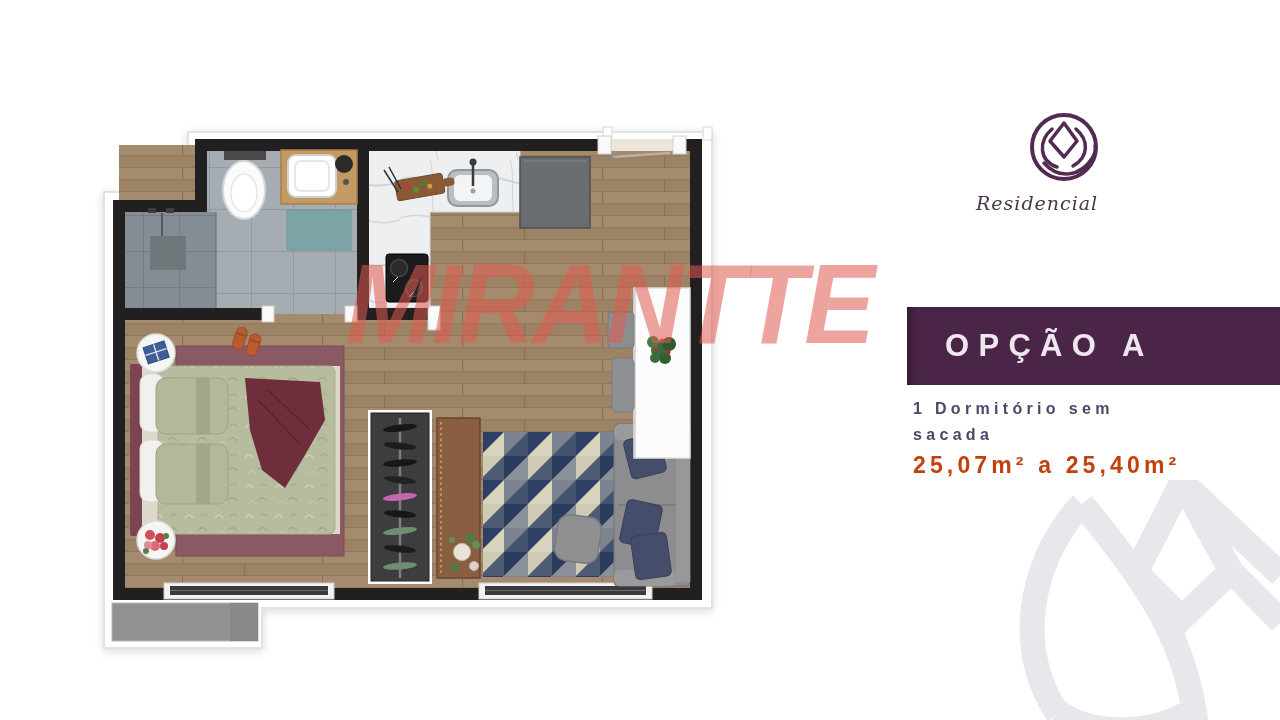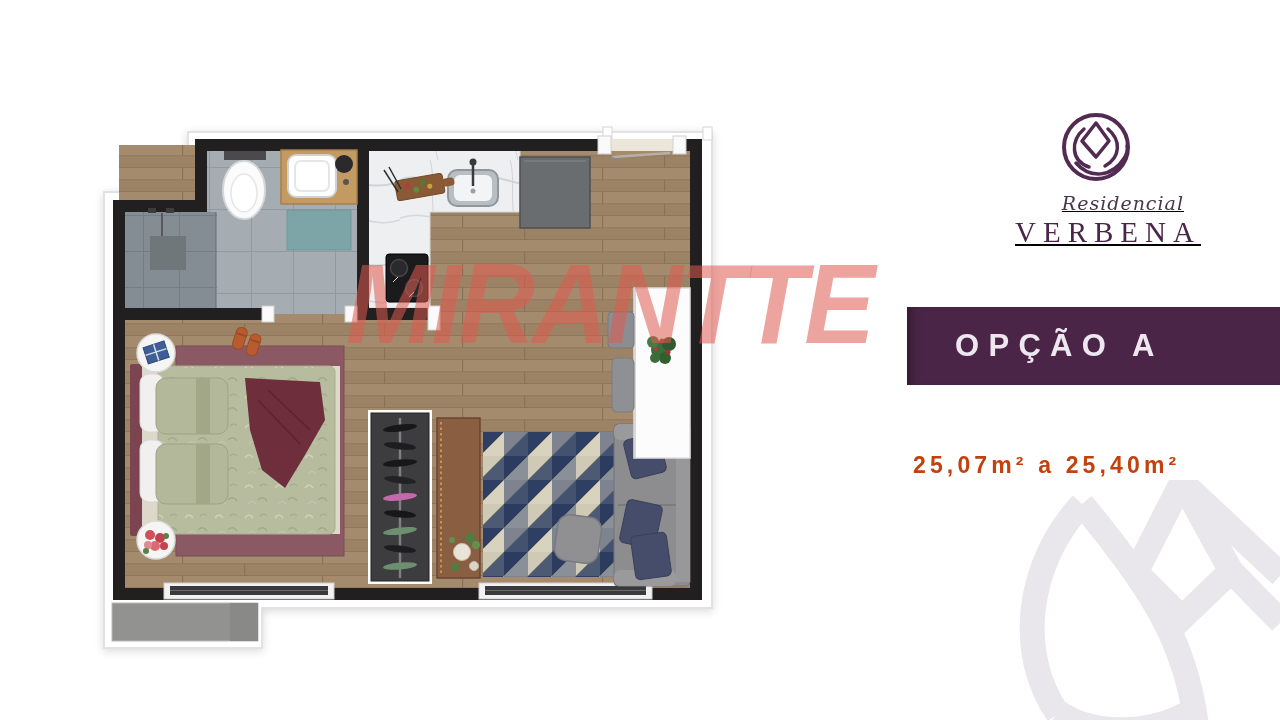--- a/index.html
+++ b/index.html
@@ -1,29 +1,29 @@
 <!DOCTYPE html>
 <html><head>
 <meta charset="utf-8">
 <style>
   html,body{margin:0;padding:0;background:#fff;}
   .canvas{position:relative;width:1280px;height:720px;overflow:hidden;background:#ffffff;
           font-family:"Liberation Sans",sans-serif;}
   svg{display:block;}
   .plan-svg{position:absolute;left:0;top:0;z-index:1;}
   .corner-flower{position:absolute;right:0;bottom:0;z-index:0;}
-  .brand{position:absolute;left:1008px;top:106px;width:176px;text-align:right;z-index:2;text-decoration:underline;}
+  .brand{position:absolute;left:976px;top:106px;width:176px;text-align:left;z-index:2;}
   .brand .residencial{font-family:"DejaVu Serif",serif;font-style:italic;font-size:19px;
           color:#493649;margin-top:0px;letter-spacing:1px;}
   .brand .verbena{font-family:"Liberation Serif",serif;font-size:29px;letter-spacing:7px;
           padding-left:7px;color:#4b2549;margin-top:2px;}
   .banner{position:absolute;left:907px;top:307px;width:373px;height:78px;background:#4a2547;
           display:flex;align-items:center;z-index:3;
           box-shadow:inset 10px 0 12px -8px rgba(0,0,0,.45);}
-  .banner .banner-label{padding-left:48px;font-weight:bold;font-size:31px;letter-spacing:.3em;
+  .banner .banner-label{padding-left:38px;font-weight:bold;font-size:31px;letter-spacing:.3em;
           color:#efe7ef;}
   .desc{position:absolute;left:913px;top:396px;font-weight:bold;font-size:16px;
           letter-spacing:.27em;line-height:26px;color:#524569;z-index:3;}
   .area{position:absolute;left:913px;top:452px;font-weight:bold;font-size:23px;
           letter-spacing:.18em;color:#c2410c;z-index:3;}
   .watermark-text{position:absolute;left:346px;top:248px;z-index:5;pointer-events:none;
           font-style:italic;font-weight:bold;font-size:113px;letter-spacing:-3px;line-height:1;
           color:rgba(224,90,78,0.55);transform:scaleX(.94);transform-origin:left top;
           white-space:nowrap;}
 </style>
@@ -299,23 +299,26 @@
     <svg width="176" height="86" viewBox="0 0 176 86">
       <g fill="none" stroke="#532a52" stroke-width="3.5" stroke-linecap="round">
         <circle cx="88" cy="41" r="32" stroke-width="4"></circle>
         <path d="M88,17 L74,35 L88,51 L101,35 Z" stroke-linejoin="round"></path>
         <path d="M76,23 C62,35 63,55 81,61"></path>
         <path d="M100,23 C113,34 113,51 97,60"></path>
         <path d="M68,57 C82,73 104,72 117,51 C119,47 120,43 119,40"></path>
       </g>
     </svg>
     <div class="residencial">Residencial</div>
-    <div class="verbena">VERBENA</div>
   </div>
 
   <div class="banner">
     <span class="banner-label">OPÇÃO A</span>
   </div>
+  <div class="desc">
+    <div>1 Dormitório sem</div>
+    <div>sacada</div>
+  </div>
   <div class="area">25,07m² a 25,40m²</div>
 
   <div class="watermark-text">MIRANTTE</div>
 
 </div>
 
 </body></html>

